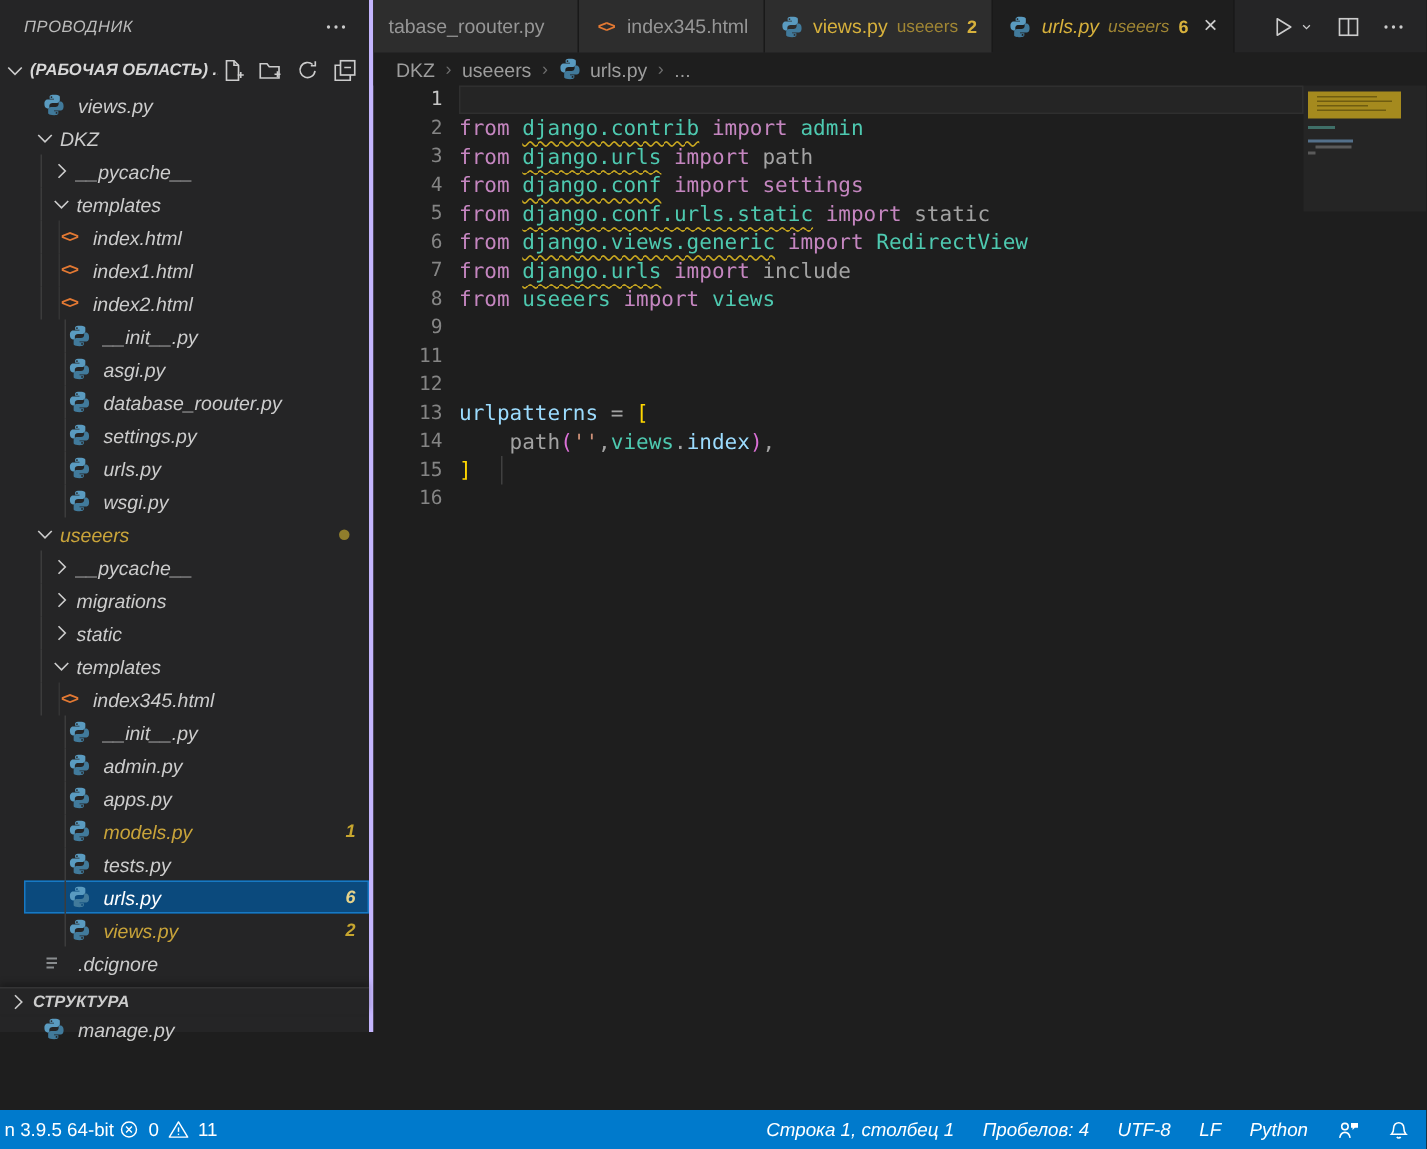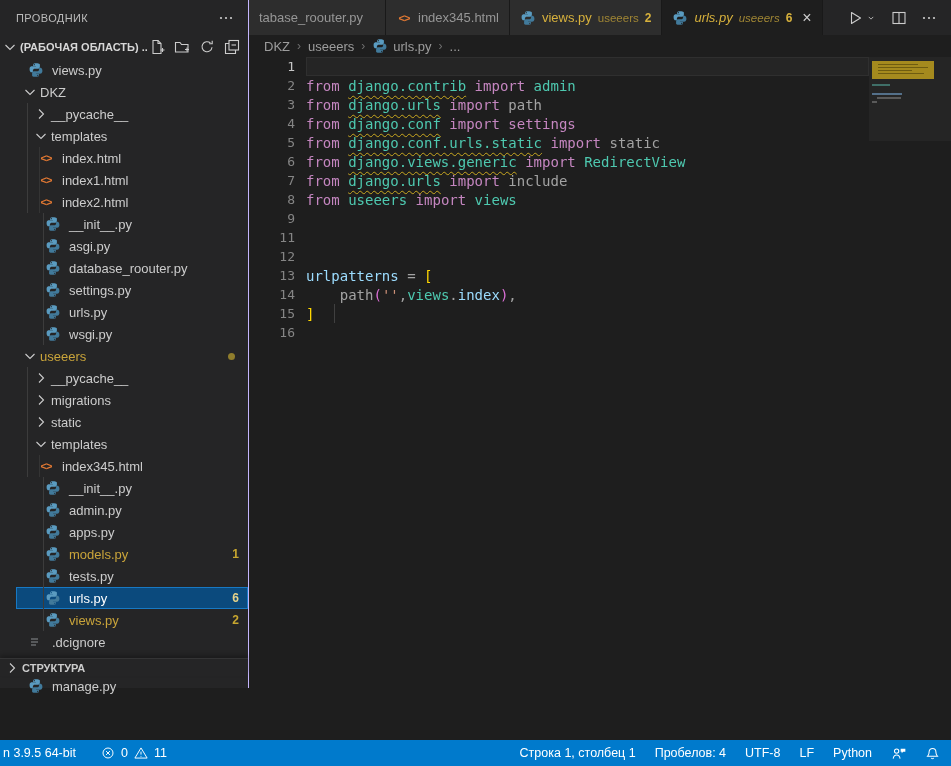--- a/index.html
+++ b/index.html
@@ -8,21 +8,21 @@
     width:951px; height:766px; position:relative; overflow:hidden;
     background:#1e1e1e; color:#cccccc;
     font-family:"Liberation Sans", sans-serif;
     -webkit-font-smoothing:antialiased;
   }
   svg { display:block; }
 
   
   .sidebar {
     position:absolute; left:0; top:0; width:249px; height:688px;
-    background:#252526; border-right:1px solid #c4b5fd;
+    background:#252526; border-right:3px solid #c4b5fd;font-style:italic;
   }
   .sidebar-title {
     height:35px; display:flex; align-items:center; justify-content:space-between;
     padding:0 14px 0 16px; font-size:11px; letter-spacing:.4px; color:#bbbbbb;
   }
   .ws-header {
     height:24px; display:flex; align-items:center; gap:2px;
     padding:0 8px 0 2px; font-size:11px; font-weight:bold; color:#d7d7d7;
   }
   .ws-label { white-space:nowrap; overflow:hidden; }
@@ -119,22 +119,22 @@
   .mm-warn i { position:absolute; display:block; height:1px; background:#6f5c10; }
   .mm-bar { position:absolute; height:2px; }
 
   
   .statusbar {
     position:absolute; left:0; bottom:0; width:100%; height:26px;
     background:#007acc; color:#ffffff; display:flex; align-items:center;
     font-size:12.5px;
   }
   .sb-item { display:flex; align-items:center; gap:5px; padding:0 1px; cursor:pointer; white-space:nowrap; }
-  .sb-left { display:flex; align-items:center; gap:22px; padding-left:2px; }
-  .sb-right { margin-left:auto; display:flex; align-items:center; gap:17px; padding-right:10px; }
+  .sb-left { display:flex; align-items:center; padding-left:2px; }
+  .sb-right { margin-left:auto; display:flex; align-items:center; gap:17px; padding-right:10px;font-style:italic; }
 </style>
 </head>
 <body>
 
 <div class="sidebar">
   <div class="sidebar-title">
     <span>ПРОВОДНИК</span>
     <span class="icon-btn" id="explorer-more">
         <svg width="16" height="16" viewBox="0 0 16 16" fill="none">
           <circle cx="3" cy="8" r="1.1" fill="#cccccc"></circle>

